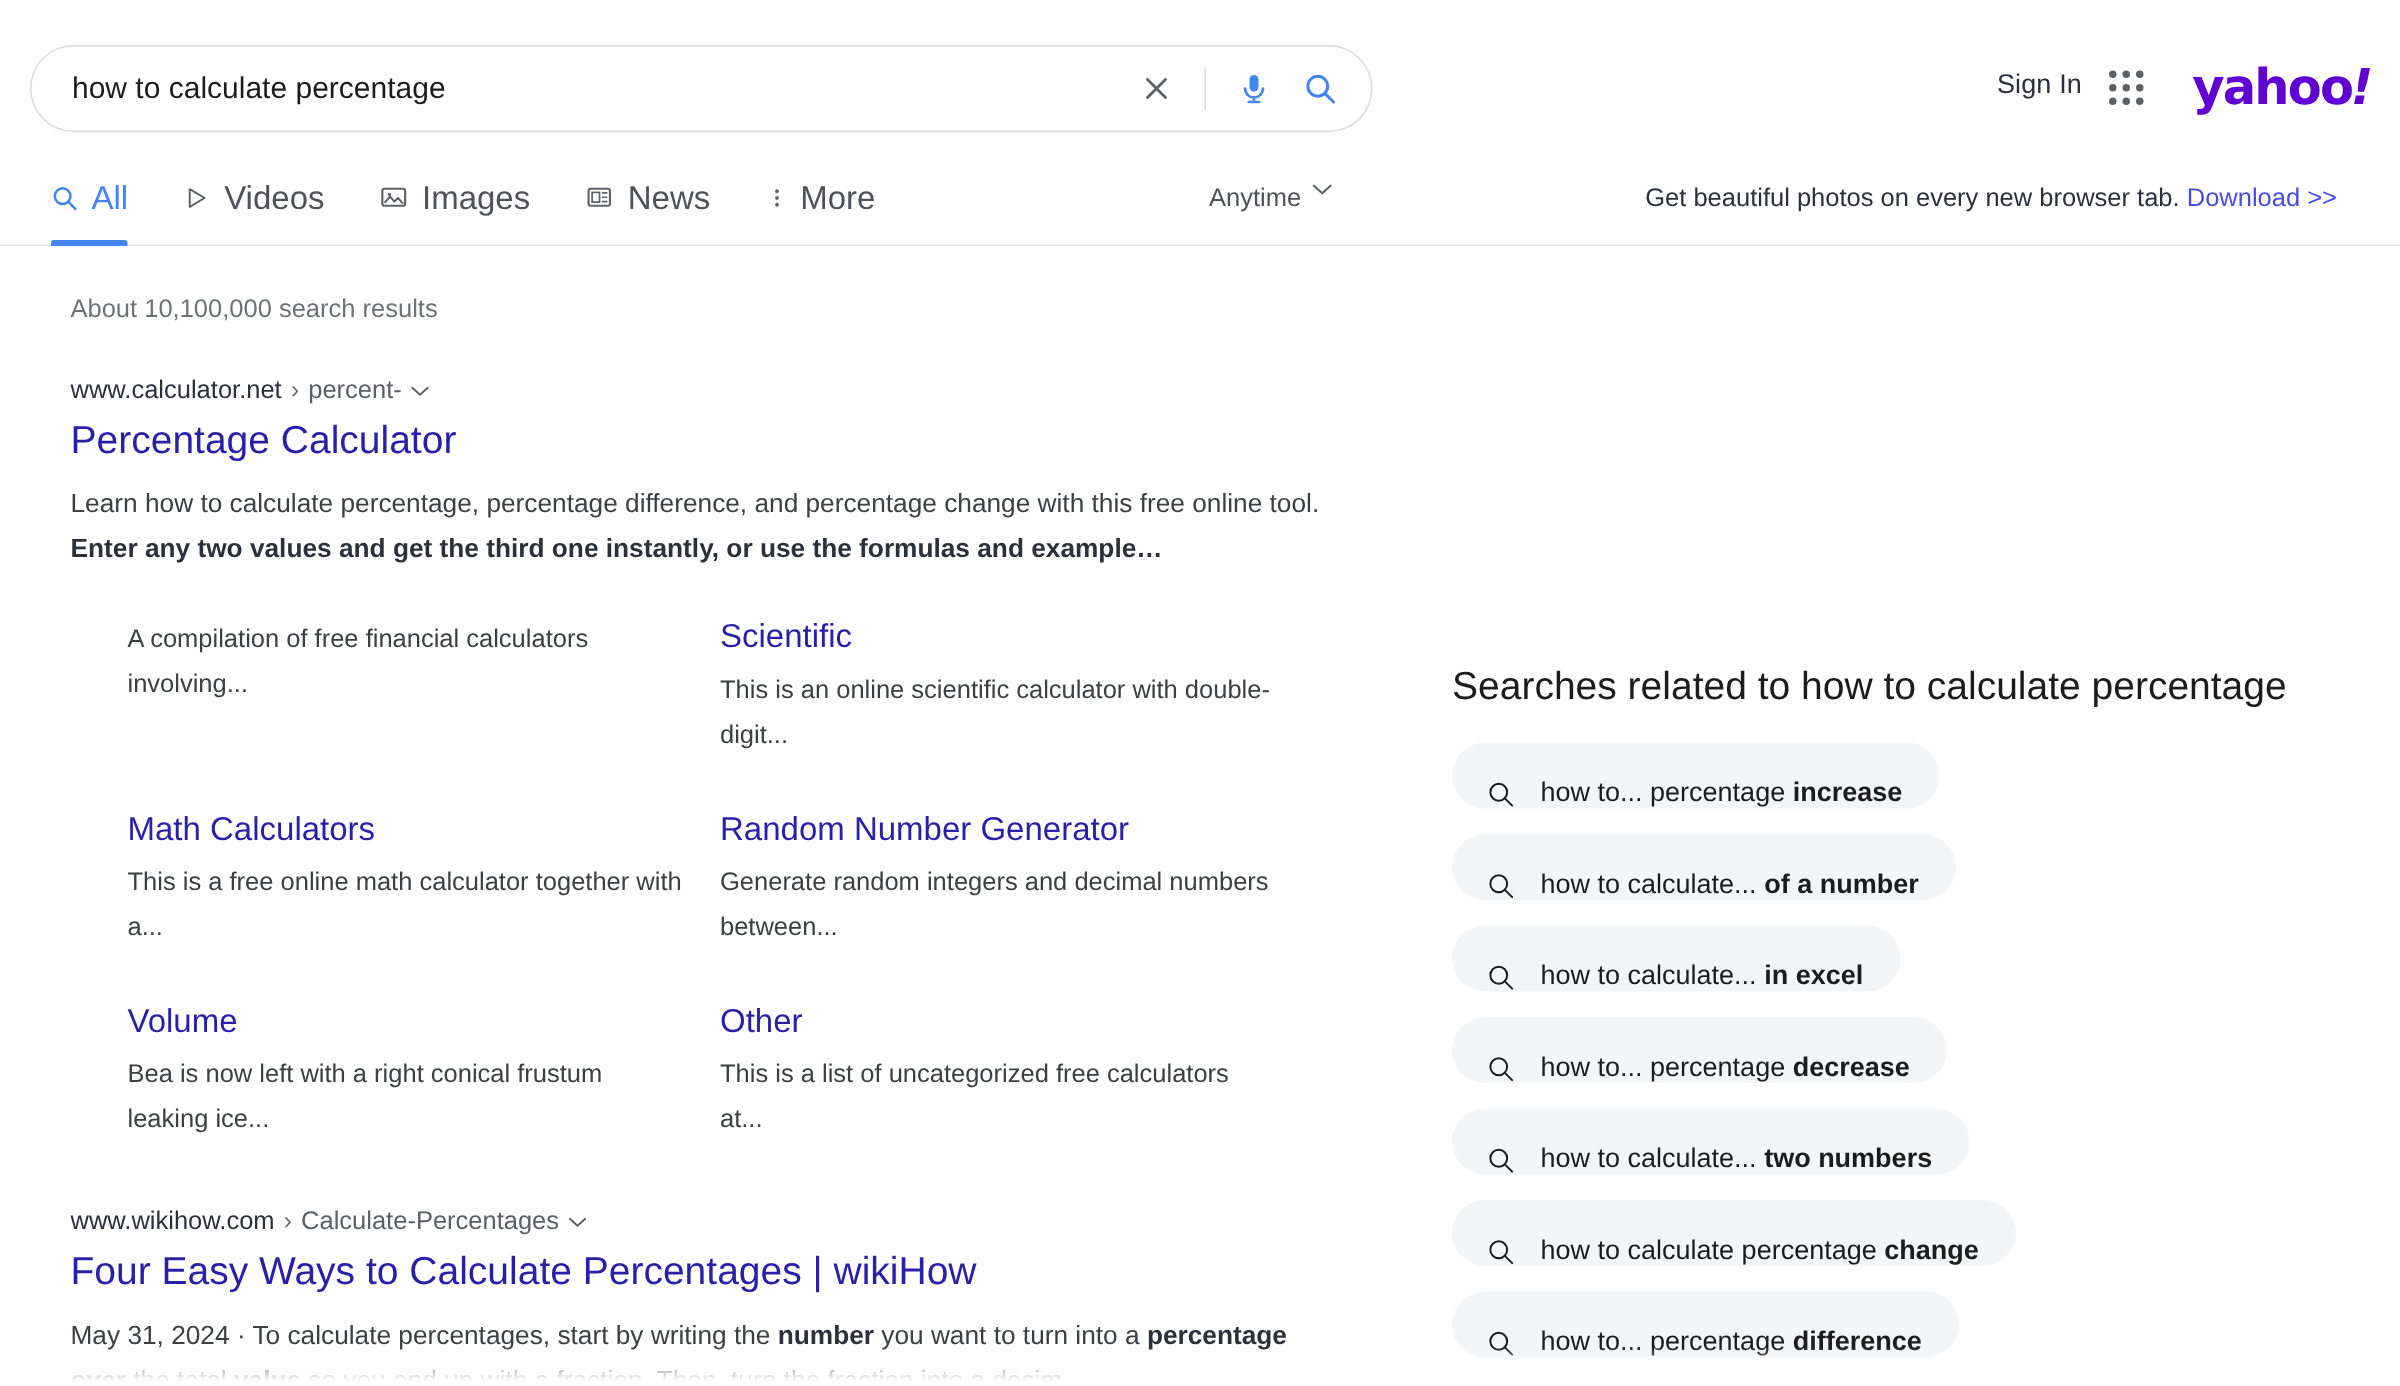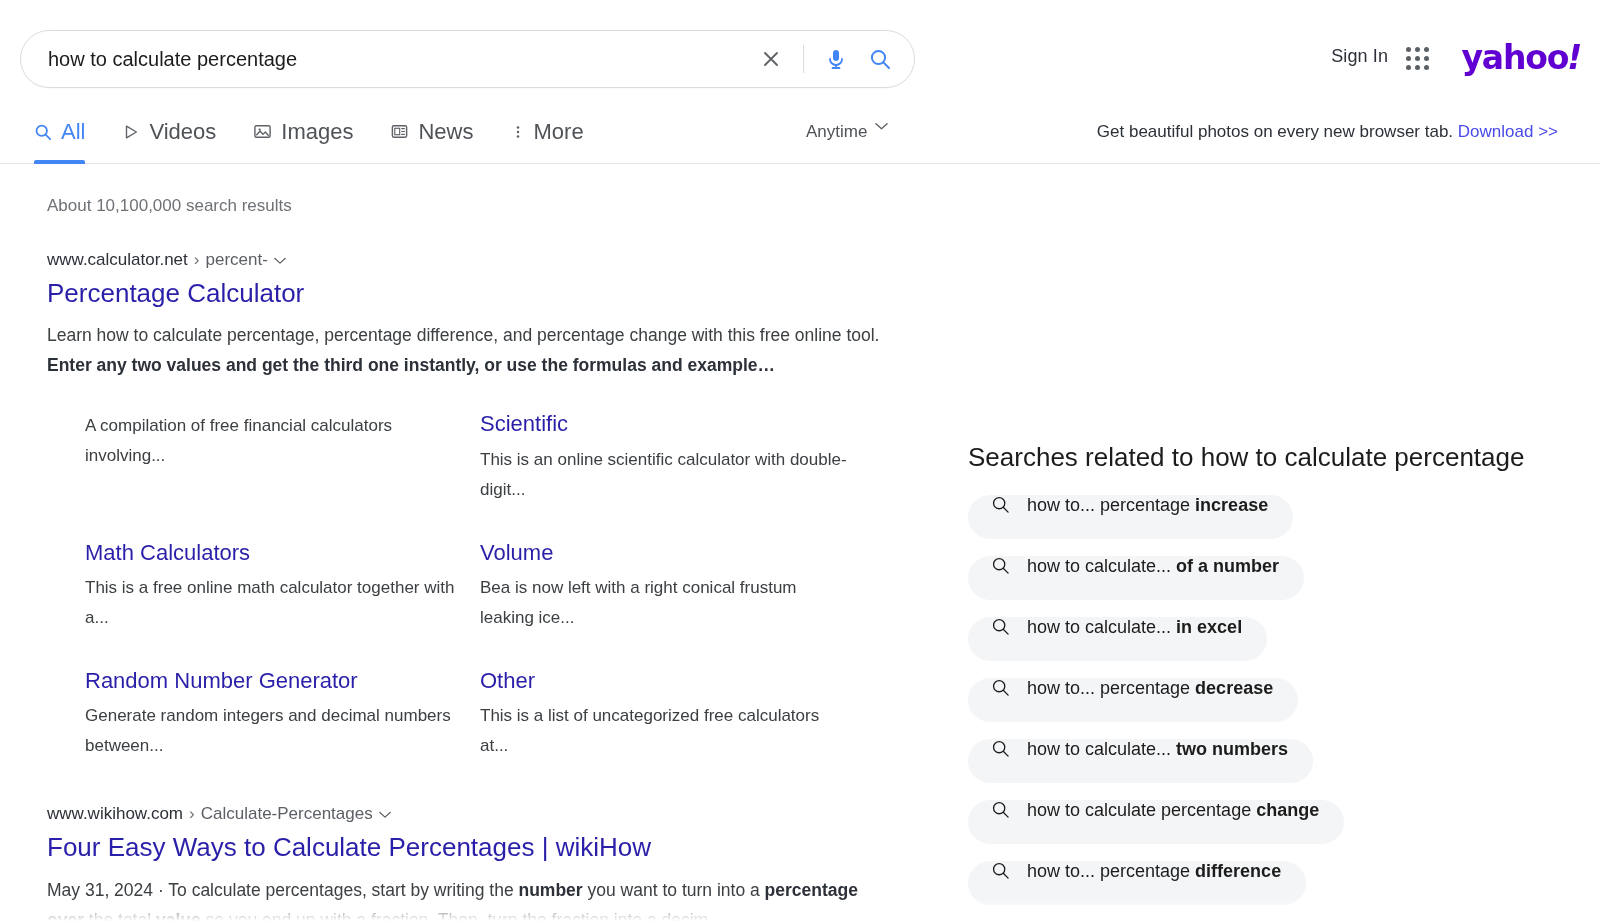--- a/index.html
+++ b/index.html
@@ -255,21 +255,21 @@
   .related-header {
     font-size: 26px;
     color: #1c1c1c;
     margin-top: 278px;
     margin-bottom: 22px;
     white-space: nowrap;
     font-weight: normal;
   }
   .chip {
     display: inline-flex;
-    align-items: flex-start;
+    align-items: flex-end;
     gap: 17px;
     background: #f4f5f7;
     border-radius: 24px;
     height: 44px;
     padding: 0 25px 0 23px;
     margin-bottom: 17px;
     cursor: pointer;
     font-size: 18px;
     color: #1c1c1c;
     white-space: nowrap;
@@ -413,26 +413,26 @@
         </div>
         <div class="sitelink">
           <div class="sitelink-title">Scientific</div>
           <div class="sitelink-desc">This is an online scientific calculator with double-digit...</div>
         </div>
         <div class="sitelink">
           <div class="sitelink-title">Math Calculators</div>
           <div class="sitelink-desc">This is a free online math calculator together with a...</div>
         </div>
         <div class="sitelink">
+          <div class="sitelink-title">Random Number Generator</div>
+          <div class="sitelink-desc">Generate random integers and decimal numbers between...</div>
+        </div>
+        <div class="sitelink">
           <div class="sitelink-title">Volume</div>
           <div class="sitelink-desc">Bea is now left with a right conical frustum leaking ice...</div>
-        </div>
-        <div class="sitelink">
-          <div class="sitelink-title">Random Number Generator</div>
-          <div class="sitelink-desc">Generate random integers and decimal numbers between...</div>
         </div>
         <div class="sitelink">
           <div class="sitelink-title">Other</div>
           <div class="sitelink-desc">This is a list of uncategorized free calculators at...</div>
         </div>
       </div>
     </div>
 
     <div class="result">
       <div class="breadcrumb">

